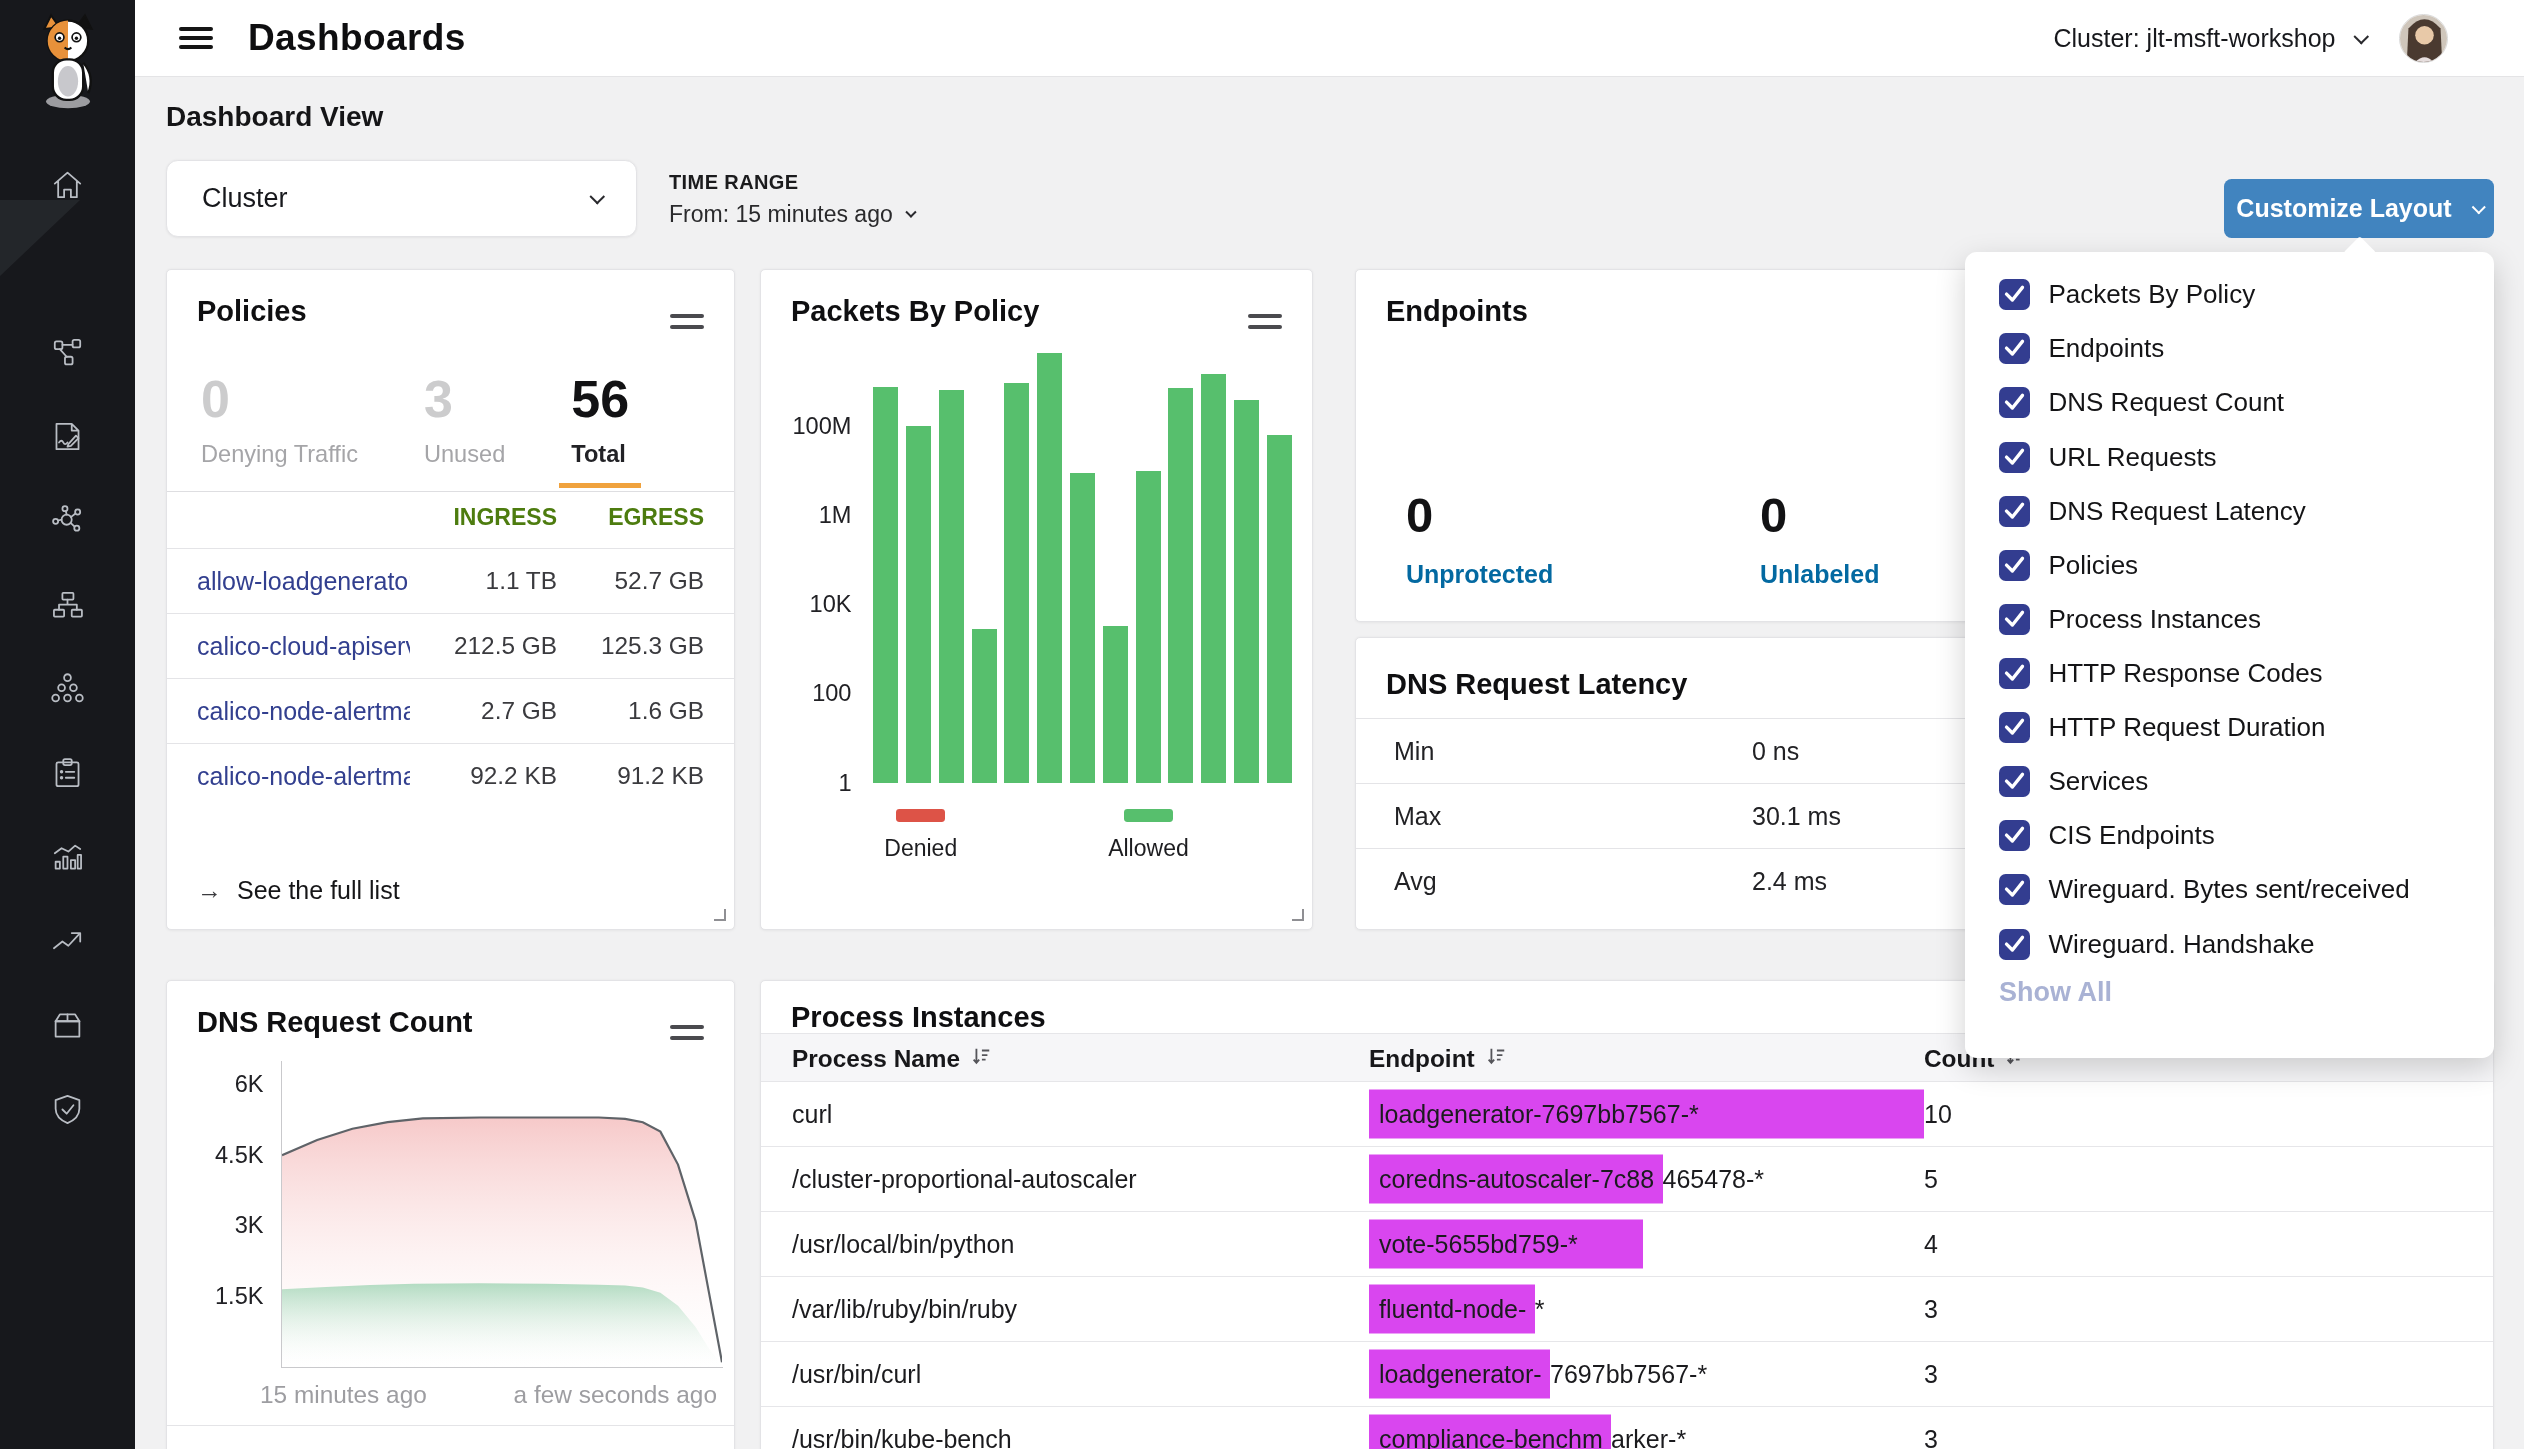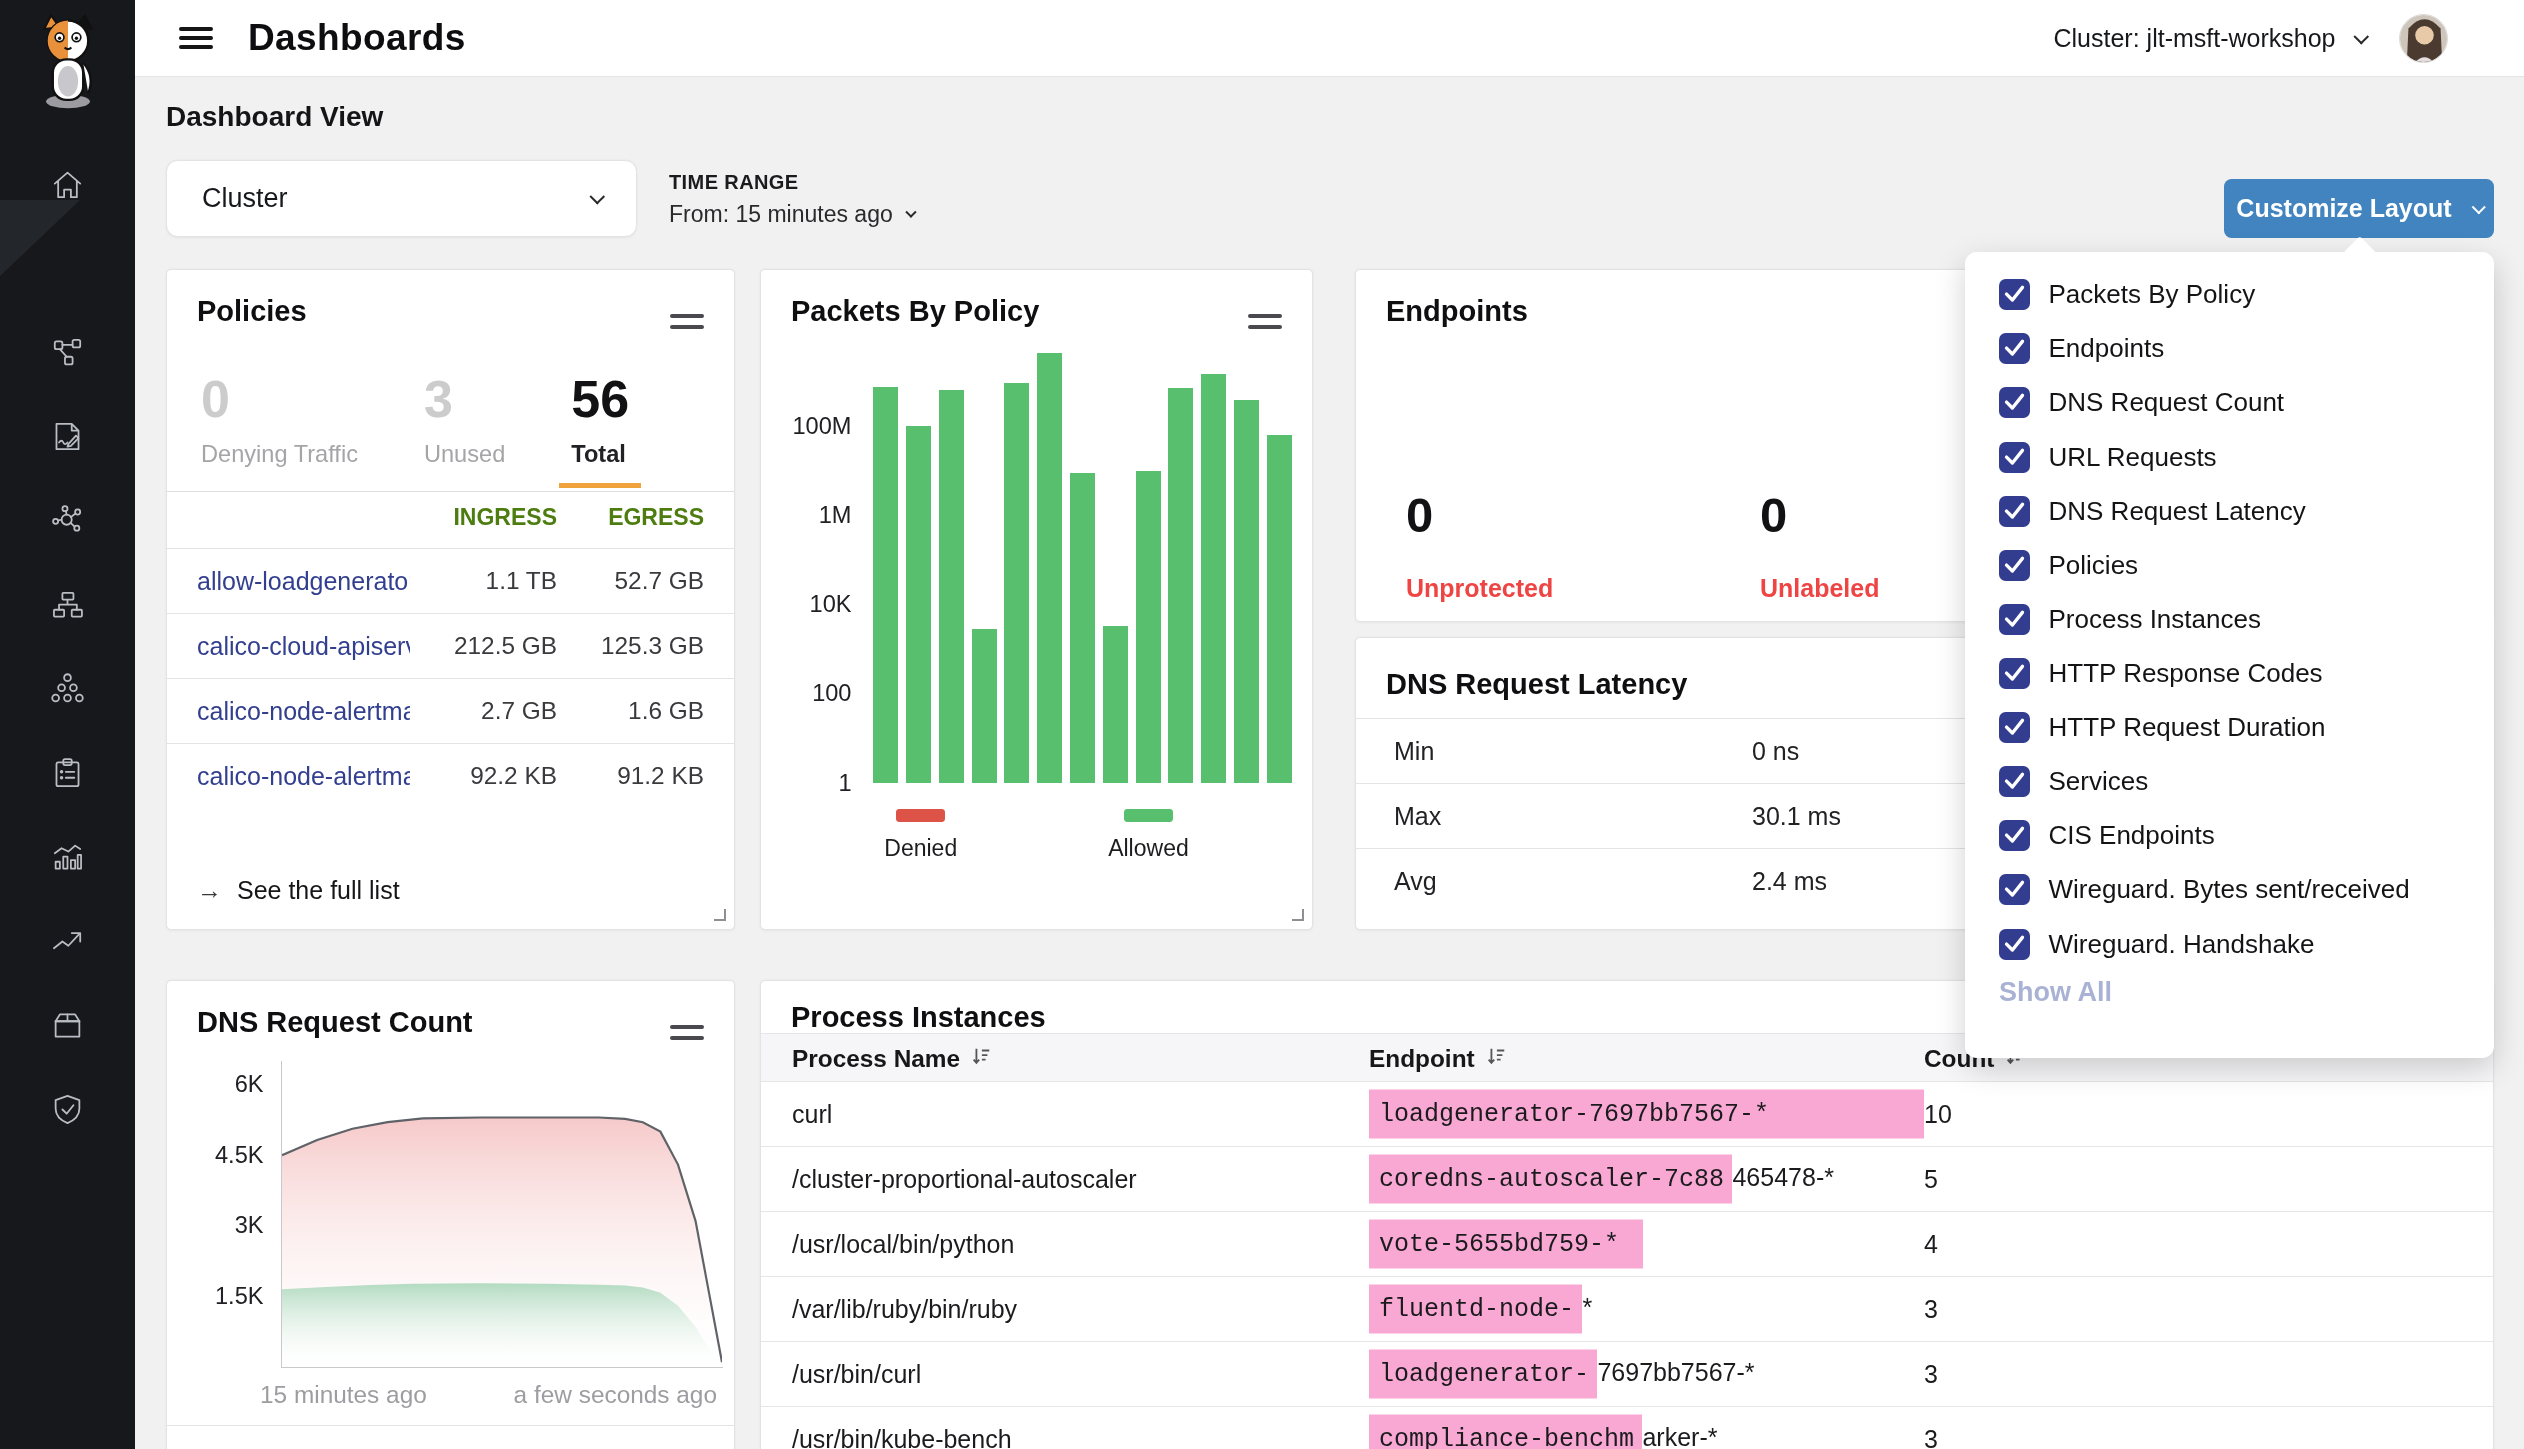--- a/index.html
+++ b/index.html
@@ -80,21 +80,21 @@
   #packets-bars .bar { width:25px; background:#57bf6d; }
   .ytick { position:absolute; right:100%; padding-right:18.5px; font-size:23.6px; color:#212125; white-space:nowrap; }
   .chart-legend { position:absolute; left:0; right:0; display:flex; justify-content:center; gap:151px; }
   .leg-item { text-align:center; cursor:pointer; }
   .leg-item .sw { width:49px; height:12.6px; border-radius:3.4px; margin:0 auto; }
   .leg-item .lb { font-size:23px; color:#1d1d20; margin-top:13.5px; }
 
   
   .estat { position:absolute; }
   .estat .v { font-size:49px; font-weight:700; color:#121214; }
-  .estat .l { font-size:25px; font-weight:600; color:#ef4444; margin-top:31px; }
+  .estat .l { font-size:25px; font-weight:600; color:#0369a1; margin-top:17px; }
 
   
   .lat-row { position:absolute; left:0; right:0; height:65px; border-top:0.8px solid #e4e4e7;
              display:flex; align-items:center; }
   .lat-row .k { position:absolute; left:38px; font-size:25px; color:#222225; }
   .lat-row .v { position:absolute; left:396px; font-size:25px; color:#222225; }
 
   
   #dns-plot { position:absolute; left:114px; top:80px; width:442px; height:307px;
               border-left:1.7px solid #c9c9cc; border-bottom:1.7px solid #c9c9cc; }
@@ -106,21 +106,21 @@
   
   #proc-headband { position:absolute; left:0; right:0; top:52px; height:49px; background:#f6f6f8;
                    border-top:0.8px solid #e6e6e9; border-bottom:0.8px solid #e6e6e9; }
   .proc-col { position:absolute; top:0; height:49px; display:flex; align-items:center; gap:10px;
               font-size:24.4px; font-weight:700; color:#17171a; }
   .sort-ic svg { width:22px; height:22px; }
   #proc-rows { position:absolute; left:0; right:0; top:101px; }
   .procrow { position:relative; height:65px; border-bottom:0.8px solid #e6e6e9; }
   .procrow .pn { position:absolute; left:31px; top:50%; transform:translateY(-50%); font-size:25px; color:#1b1b1e; }
   .procrow .ep { position:absolute; left:608px; top:50%; transform:translateY(-50%); font-size:25px; color:#1b1b1e; white-space:nowrap; }
-  .procrow .ep .hl { background:#f9a8d4; padding:10px 8.4px 10px 10px; display:inline-block;font-family:Liberation Mono, monospace; }
+  .procrow .ep .hl { background:#d946ef; padding:10px 8.4px 10px 10px; display:inline-block; }
   .procrow .ct { position:absolute; left:1163px; top:50%; transform:translateY(-50%); font-size:25px; color:#1b1b1e; }
 
   
   #menu { position:absolute; left:1965px; top:252px; width:529px; height:806px; background:#fff;
           border-radius:11.8px; box-shadow:0 10px 30px rgba(0,0,0,.18); z-index:40; }
   #menu .caret { position:absolute; left:383px; top:-11px; width:23.6px; height:23.6px; background:#fff;
                  transform:rotate(45deg); border-radius:3.4px; }
   .menu-item { position:absolute; left:34px; right:25px; height:44px; display:flex; align-items:center; gap:18.5px; cursor:pointer; }
   .menu-item .cb { width:31px; height:31px; border-radius:6.7px; background:#333d90; position:relative; flex:none; }
   .menu-item .cb svg { position:absolute; left:5px; top:5.9px; width:21px; height:19.4px; }

